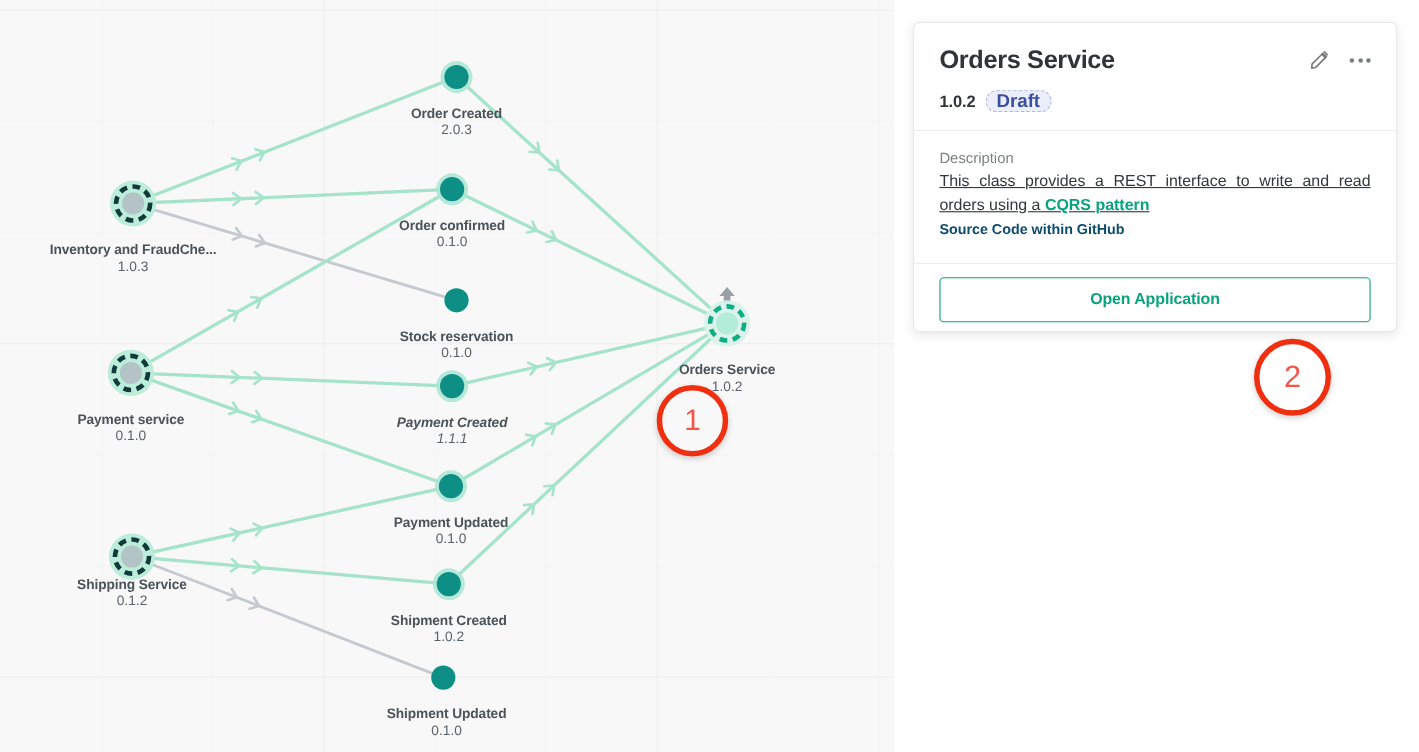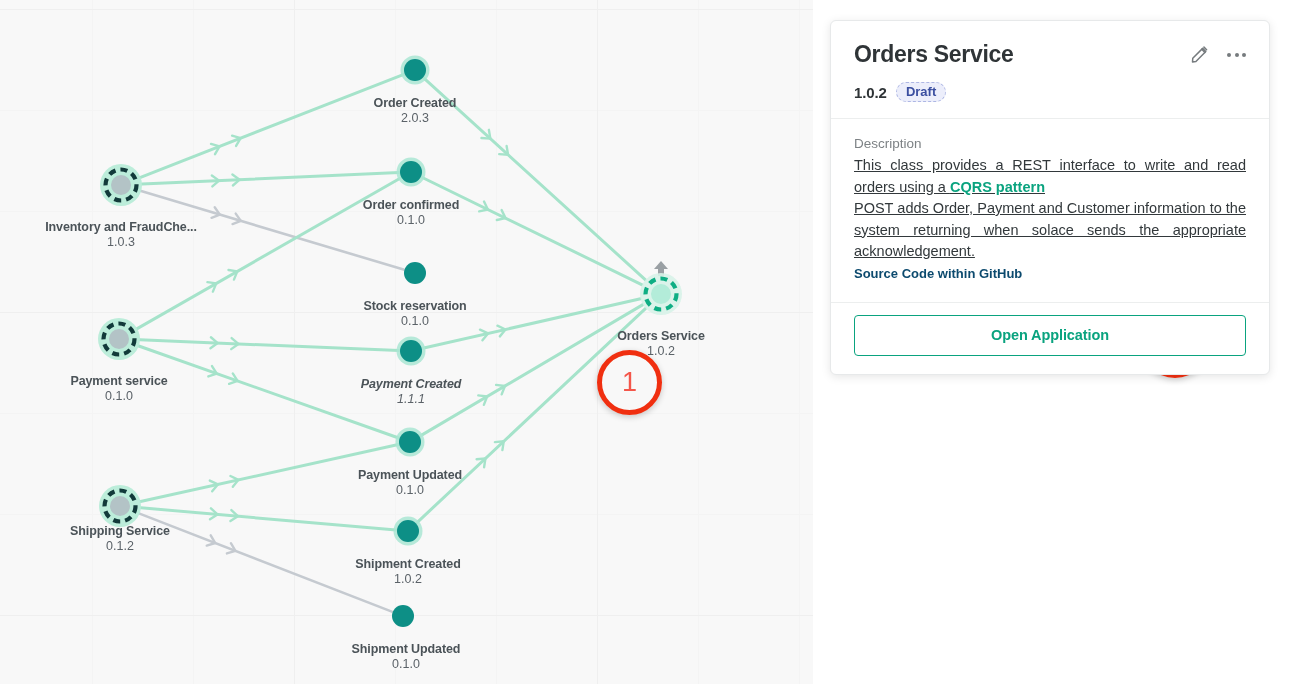--- a/index.html
+++ b/index.html
@@ -127,21 +127,21 @@
   }
   .dots { display: flex; gap: 3.5px; align-items: center; }
   .dots i { width: 4px; height: 4px; border-radius: 50%; background: #767b7e; display: block; }
 
   .ver-row {
     display: flex; align-items: center; gap: 9px;
     margin-top: 14px;
   }
   .ver-num { font-size: 15px; font-weight: 700; color: #2f3437; letter-spacing: -0.1px; }
   .badge-draft {
-    font-size: 13px; font-weight: 700; color: #3b4fa0;
+    font-size: 17px; font-weight: 700; color: #3b4fa0;
     background: #eceefb;
     border: 1px dashed #aeb7e4;
     border-radius: 11px;
     padding: 2px 9px 3px 9px;
     line-height: 13px;
   }
 
   .card-sep { height: 1px; background: #eceeee; }
 
   .card-body { padding: 17px 23px 18px 23px; }
@@ -154,21 +154,21 @@
     text-align: justify;
   }
   .desc-text p { margin: 0; text-decoration: underline; }
   .lnk { color: #0aa37f; font-weight: 700; text-decoration: none; }
   .src-link {
     display: inline-block;
     font-size: 13px; color: #0c4a6e; font-weight: 700;
     text-decoration: none; line-height: 21.5px;
   }
 
-  .card-foot { padding: 12px 23px 18px 23px; }
+  .card-foot { padding: 12px 23px 8px 23px; }
   .open-btn {
     display: block;
     width: 100%;
     padding: 11px 0 12px 0;
     background: #ffffff;
     border: 1px solid #0aa37f;
     border-radius: 4px;
     color: #0aa37f;
     font-family: "Liberation Sans", sans-serif;
     font-size: 14.5px;
@@ -402,21 +402,20 @@
         <span class="badge-draft">Draft</span>
       </div>
     </div>
 
     <div class="card-sep"></div>
 
     <div class="card-body">
       <div class="desc-label">Description</div>
       <div class="desc-text">
         <p><span>This class provides a REST interface to write and read orders using a </span><a class="lnk" href="#">CQRS pattern</a></p>
-        <p>POST adds Order, Payment and Customer information to the system returning when solace sends the appropriate acknowledgement.</p>
         <a class="src-link" href="#">Source Code within GitHub</a>
       </div>
     </div>
 
     <div class="card-sep"></div>
 
     <div class="card-foot">
       <button class="open-btn">Open Application</button>
     </div>
   </div>

